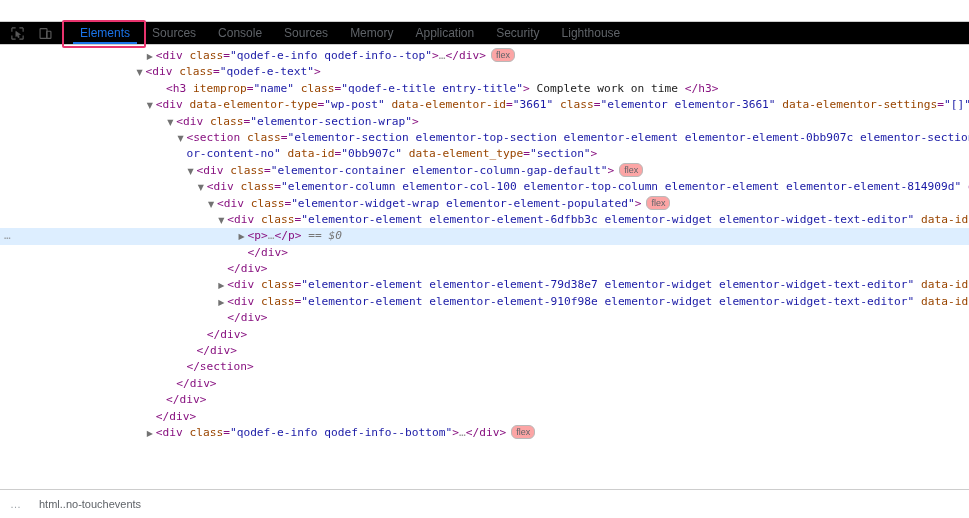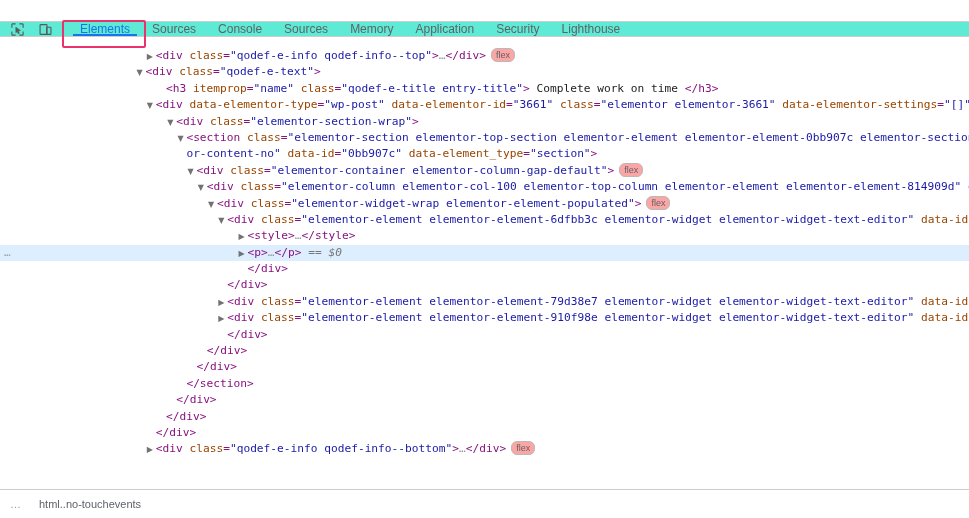--- a/index.html
+++ b/index.html
@@ -34,22 +34,22 @@
     font-family: "Liberation Sans", sans-serif;
     font-size: 17px;
     color: #3b3f4a;
     letter-spacing: 0.1px;
   }
 
   
   .devtools-toolbar {
     position: absolute;
     top: 21px; left: 0; right: 0;
-    height: 16px;
-    background: #5eead4;
+    height: 24px;
+    background: #000000;
     border-top: 1px solid #cdcdcd;
     border-bottom: 1px solid #cdcdcd;
     display: flex;
     align-items: stretch;
     font-size: 12px;
   }
 
   .tool-icons {
     display: flex;
     align-items: center;
@@ -258,21 +258,20 @@
       <div class="node"><span class="ind" style="width: 136.6px;"></span><span class="tw">▼</span><span class="pun">&lt;div </span><span class="attr">class</span><span class="pun">=</span><span class="val">"qodef-e-text"</span><span class="pun">&gt;</span></div>
       <div class="node"><span class="ind" style="width: 157px;"></span><span class="tw none">▼</span><span class="pun">&lt;h3 </span><span class="attr">itemprop</span><span class="pun">=</span><span class="val">"name"</span><span class="pun"> </span><span class="attr">class</span><span class="pun">=</span><span class="val">"qodef-e-title entry-title"</span><span class="pun">&gt;</span><span class="txt"> Complete work on time </span><span class="pun">&lt;/h3&gt;</span></div>
       <div class="node"><span class="ind" style="width: 146.8px;"></span><span class="tw">▼</span><span class="pun">&lt;div </span><span class="attr">data-elementor-type</span><span class="pun">=</span><span class="val">"wp-post"</span><span class="pun"> </span><span class="attr">data-elementor-id</span><span class="pun">=</span><span class="val">"3661"</span><span class="pun"> </span><span class="attr">class</span><span class="pun">=</span><span class="val">"elementor elementor-3661"</span><span class="pun"> </span><span class="attr">data-elementor-settings</span><span class="pun">=</span><span class="val">"[]"</span></div>
       <div class="node"><span class="ind" style="width: 167.2px;"></span><span class="tw">▼</span><span class="pun">&lt;div </span><span class="attr">class</span><span class="pun">=</span><span class="val">"elementor-section-wrap"</span><span class="pun">&gt;</span></div>
       <div class="node"><span class="ind" style="width: 177.4px;"></span><span class="tw">▼</span><span class="pun">&lt;section </span><span class="attr">class</span><span class="pun">=</span><span class="val">"elementor-section elementor-top-section elementor-element elementor-element-0bb907c elementor-section-</span></div>
       <div class="node"><span class="ind" style="width: 177.4px;"></span><span class="tw none">▼</span><span class="val">or-content-no"</span><span class="pun"> </span><span class="attr">data-id</span><span class="pun">=</span><span class="val">"0bb907c"</span><span class="pun"> </span><span class="attr">data-element_type</span><span class="pun">=</span><span class="val">"section"</span><span class="pun">&gt;</span></div>
       <div class="node"><span class="ind" style="width: 187.6px;"></span><span class="tw">▼</span><span class="pun">&lt;div </span><span class="attr">class</span><span class="pun">=</span><span class="val">"elementor-container elementor-column-gap-default"</span><span class="pun">&gt;</span><span class="badge">flex</span></div>
       <div class="node"><span class="ind" style="width: 197.8px;"></span><span class="tw">▼</span><span class="pun">&lt;div </span><span class="attr">class</span><span class="pun">=</span><span class="val">"elementor-column elementor-col-100 elementor-top-column elementor-element elementor-element-814909d"</span><span class="pun"> d</span></div>
       <div class="node"><span class="ind" style="width: 208px;"></span><span class="tw">▼</span><span class="pun">&lt;div </span><span class="attr">class</span><span class="pun">=</span><span class="val">"elementor-widget-wrap elementor-element-populated"</span><span class="pun">&gt;</span><span class="badge">flex</span></div>
       <div class="node"><span class="ind" style="width: 218.2px;"></span><span class="tw">▼</span><span class="pun">&lt;div </span><span class="attr">class</span><span class="pun">=</span><span class="val">"elementor-element elementor-element-6dfbb3c elementor-widget elementor-widget-text-editor"</span><span class="pun"> </span><span class="attr">data-id</span></div>
-      <div class="node"><span class="ind" style="width: 238.6px;"></span><span class="tw">▶</span><span class="pun">&lt;style&gt;</span><span class="dots">…</span><span class="pun">&lt;/style&gt;</span></div>
       <div class="node selected"><span class="ellipsis-gutter">…</span><span class="ind" style="width: 238.6px;"></span><span class="tw">▶</span><span class="pun">&lt;p&gt;</span><span class="dots">…</span><span class="pun">&lt;/p&gt;</span><span class="sel0">  == $0</span></div>
       <div class="node"><span class="ind" style="width: 238.6px;"></span><span class="tw none">▼</span><span class="pun">&lt;/div&gt;</span></div>
       <div class="node"><span class="ind" style="width: 218.2px;"></span><span class="tw none">▼</span><span class="pun">&lt;/div&gt;</span></div>
       <div class="node"><span class="ind" style="width: 218.2px;"></span><span class="tw">▶</span><span class="pun">&lt;div </span><span class="attr">class</span><span class="pun">=</span><span class="val">"elementor-element elementor-element-79d38e7 elementor-widget elementor-widget-text-editor"</span><span class="pun"> </span><span class="attr">data-id</span></div>
       <div class="node"><span class="ind" style="width: 218.2px;"></span><span class="tw">▶</span><span class="pun">&lt;div </span><span class="attr">class</span><span class="pun">=</span><span class="val">"elementor-element elementor-element-910f98e elementor-widget elementor-widget-text-editor"</span><span class="pun"> </span><span class="attr">data-id</span></div>
       <div class="node"><span class="ind" style="width: 218.2px;"></span><span class="tw none">▼</span><span class="pun">&lt;/div&gt;</span></div>
       <div class="node"><span class="ind" style="width: 197.8px;"></span><span class="tw none">▼</span><span class="pun">&lt;/div&gt;</span></div>
       <div class="node"><span class="ind" style="width: 187.6px;"></span><span class="tw none">▼</span><span class="pun">&lt;/div&gt;</span></div>
       <div class="node"><span class="ind" style="width: 177.4px;"></span><span class="tw none">▼</span><span class="pun">&lt;/section&gt;</span></div>
       <div class="node"><span class="ind" style="width: 167.2px;"></span><span class="tw none">▼</span><span class="pun">&lt;/div&gt;</span></div>

